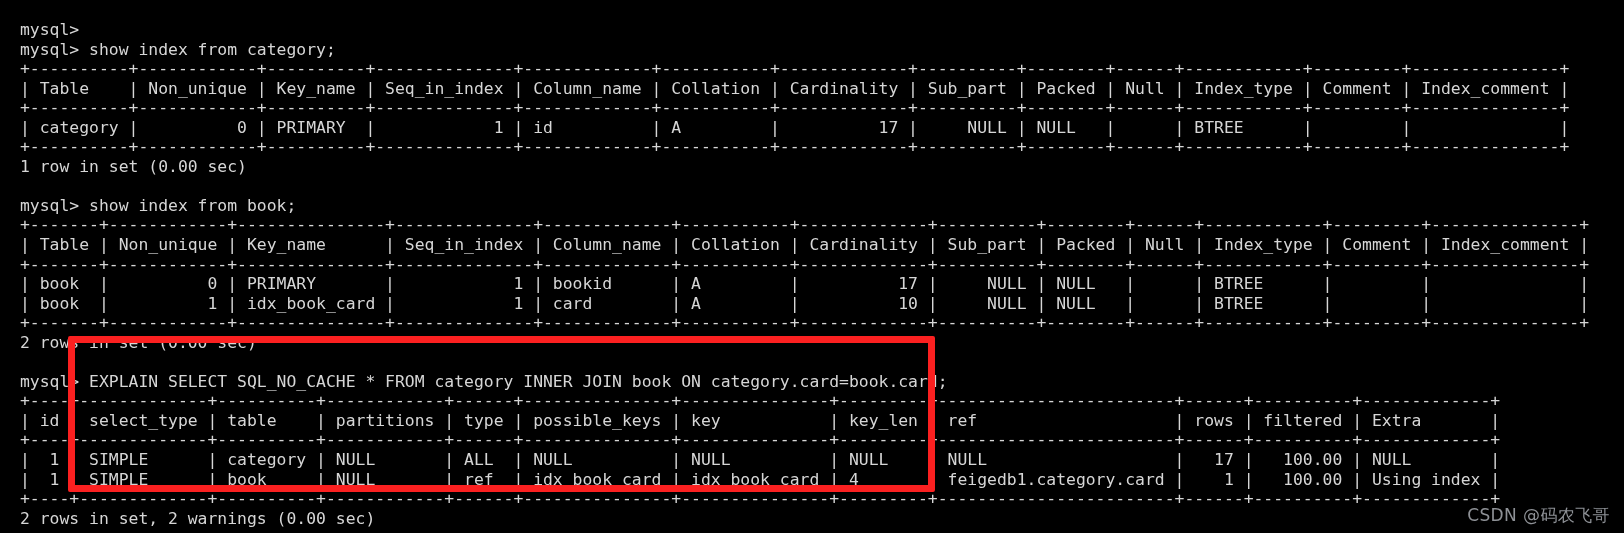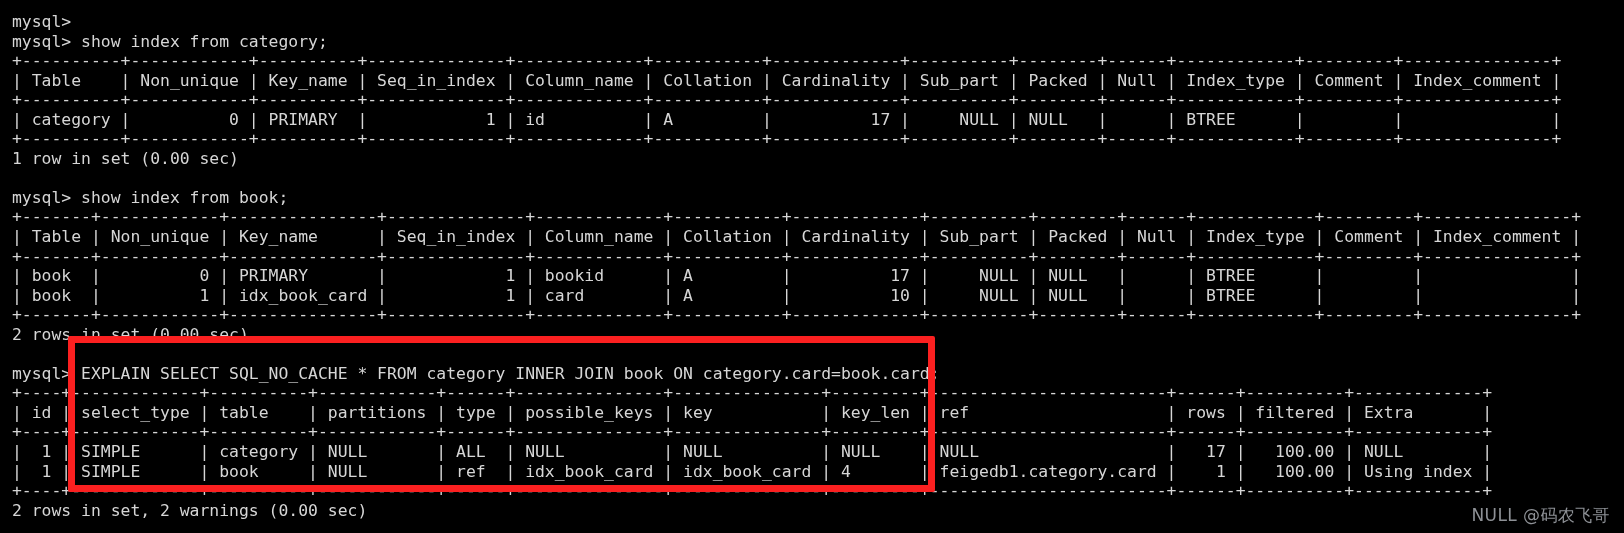--- a/index.html
+++ b/index.html
@@ -19,21 +19,21 @@
   #terminal {
     position: absolute;
     left: 0;
     top: 0;
     padding: 4px 0 0 4px;
     box-sizing: border-box;
     width: 1624px;
     height: 533px;
   }
   pre.term-text {
-    margin: 8px;
+    margin: 16px;
     padding: 0;
     color: #d6d6d6;
     font-family: "DejaVu Sans Mono", "Liberation Mono", monospace;
     font-size: 16.4px;
     line-height: 19.55px;
     letter-spacing: 0px;
     white-space: pre;
     font-weight: 400;
     -webkit-font-smoothing: antialiased;
   }
@@ -89,15 +89,15 @@
 | id | select_type | table    | partitions | type | possible_keys | key           | key_len | ref                    | rows | filtered | Extra       |
 +----+-------------+----------+------------+------+---------------+---------------+---------+------------------------+------+----------+-------------+
 |  1 | SIMPLE      | category | NULL       | ALL  | NULL          | NULL          | NULL    | NULL                   |   17 |   100.00 | NULL        |
 |  1 | SIMPLE      | book     | NULL       | ref  | idx_book_card | idx_book_card | 4       | feigedb1.category.card |    1 |   100.00 | Using index |
 +----+-------------+----------+------------+------+---------------+---------------+---------+------------------------+------+----------+-------------+
 2 rows in set, 2 warnings (0.00 sec)</pre>
   </div>
 
   <div id="highlight-box" style="border-color: rgb(251, 32, 32);"></div>
 
-  <div id="watermark" style="color: rgb(142, 145, 150);">NULL @码农飞哥</div>
+  <div id="watermark" style="color: rgb(142, 145, 150);">CSDN @码农飞哥</div>
 
 </div>
 
 </body></html>

